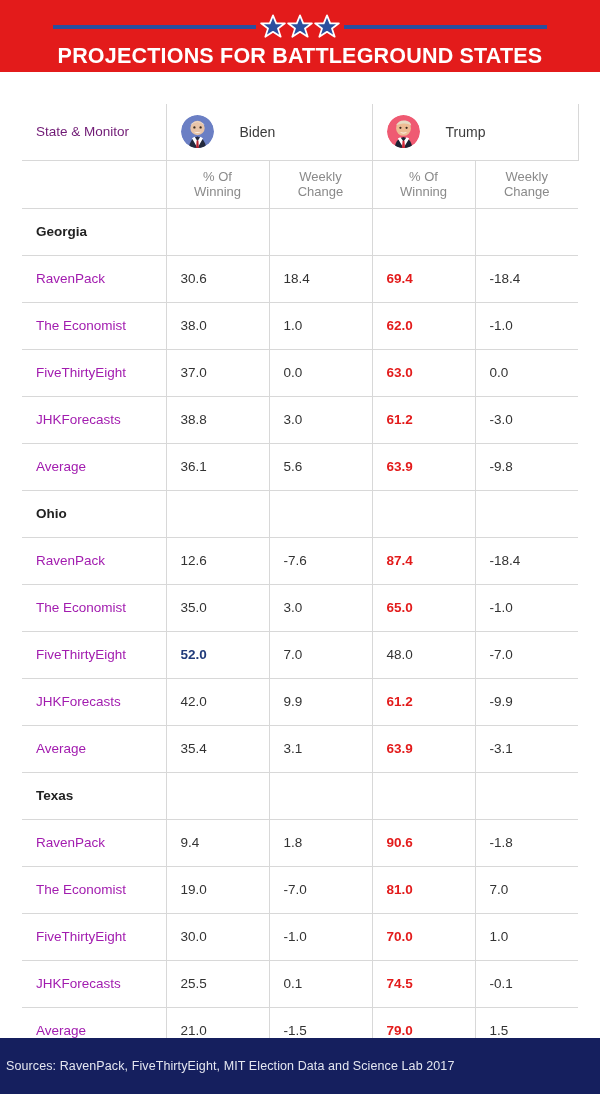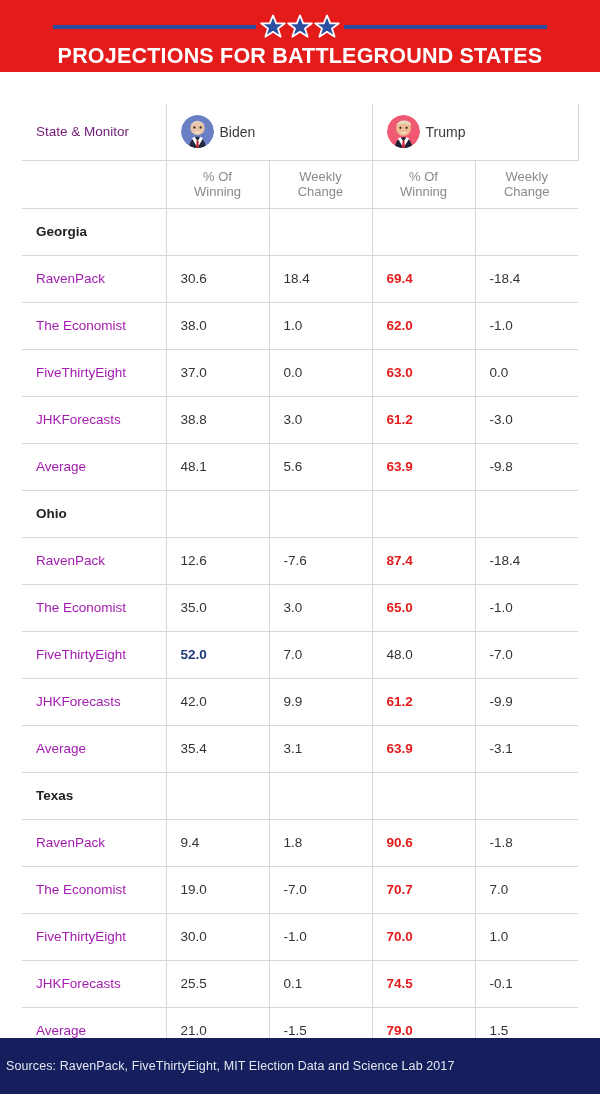--- a/index.html
+++ b/index.html
@@ -96,21 +96,21 @@
     color: #701a75;
     font-size: 13.5px;
     border-right: 1px solid #d8d8d8;
   }
   tr.hdr-cand td.cand {
     border-right: 1px solid #d8d8d8;
   }
   .cand-inner {
     display: flex;
     align-items: center;
-    gap: 6px;
+    gap: 26px;
   }
   .avatar {
     width: 33px;
     height: 33px;
     border-radius: 50%;
     flex: 0 0 33px;
     position: relative;
     overflow: hidden;
   }
   .avatar svg { display: block; }
@@ -305,21 +305,21 @@
         </tr>
         <tr class="data-row">
           <td class="monitor">JHKForecasts</td>
           <td class="val">38.8</td>
           <td class="val">3.0</td>
           <td class="val win-trump">61.2</td>
           <td class="val last">-3.0</td>
         </tr>
         <tr class="data-row">
           <td class="monitor">Average</td>
-          <td class="val">48.1</td>
+          <td class="val">36.1</td>
           <td class="val">5.6</td>
           <td class="val win-trump">63.9</td>
           <td class="val last">-9.8</td>
         </tr>
 
         <tr class="state-row">
           <td class="state-name">Ohio</td>
           <td></td>
           <td></td>
           <td></td>
@@ -372,21 +372,21 @@
           <td class="monitor">RavenPack</td>
           <td class="val">9.4</td>
           <td class="val">1.8</td>
           <td class="val win-trump">90.6</td>
           <td class="val last">-1.8</td>
         </tr>
         <tr class="data-row">
           <td class="monitor">The Economist</td>
           <td class="val">19.0</td>
           <td class="val">-7.0</td>
-          <td class="val win-trump">70.7</td>
+          <td class="val win-trump">81.0</td>
           <td class="val last">7.0</td>
         </tr>
         <tr class="data-row">
           <td class="monitor">FiveThirtyEight</td>
           <td class="val">30.0</td>
           <td class="val">-1.0</td>
           <td class="val win-trump">70.0</td>
           <td class="val last">1.0</td>
         </tr>
         <tr class="data-row">

